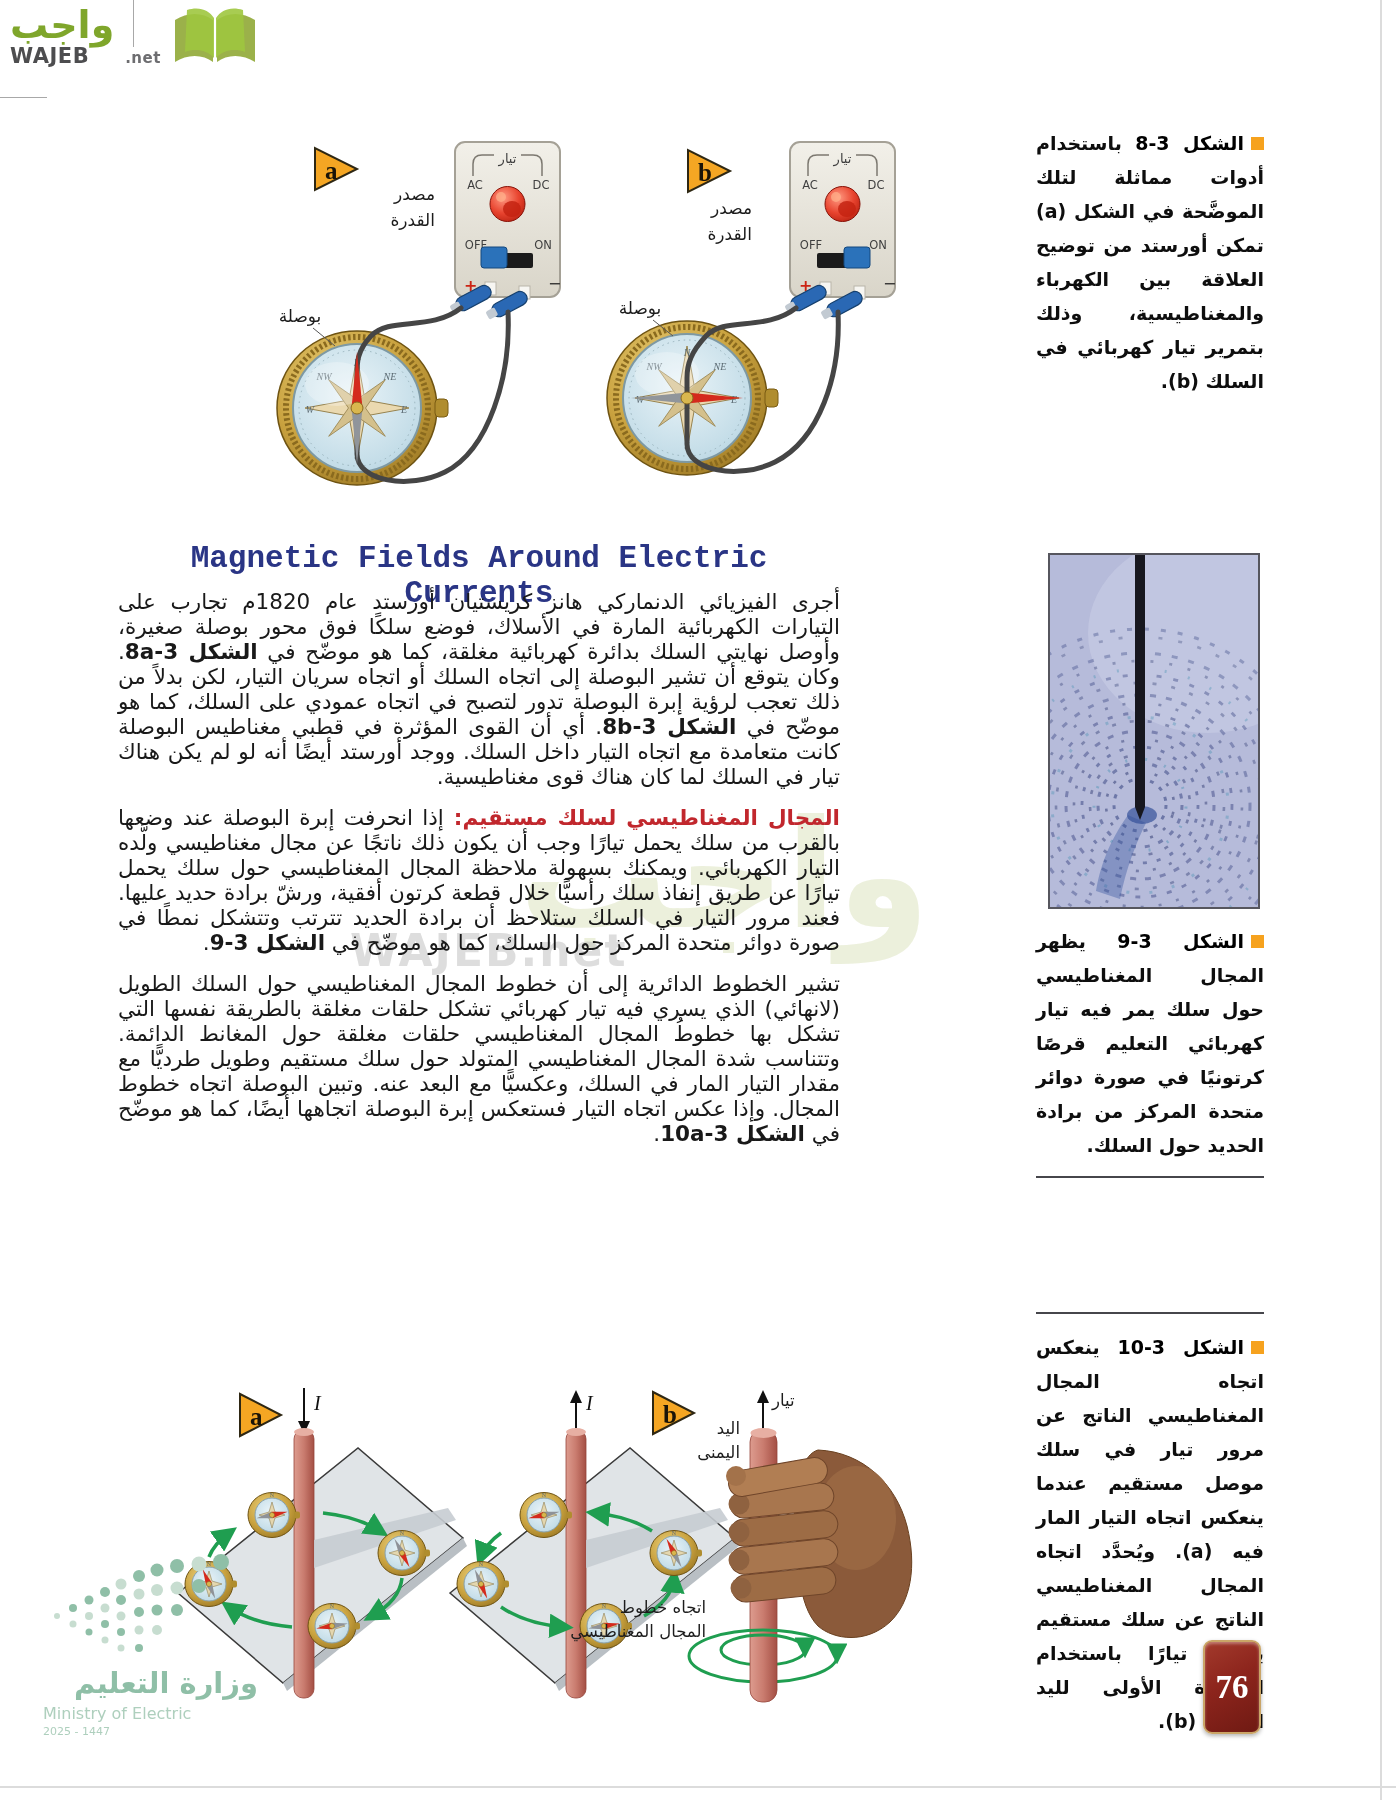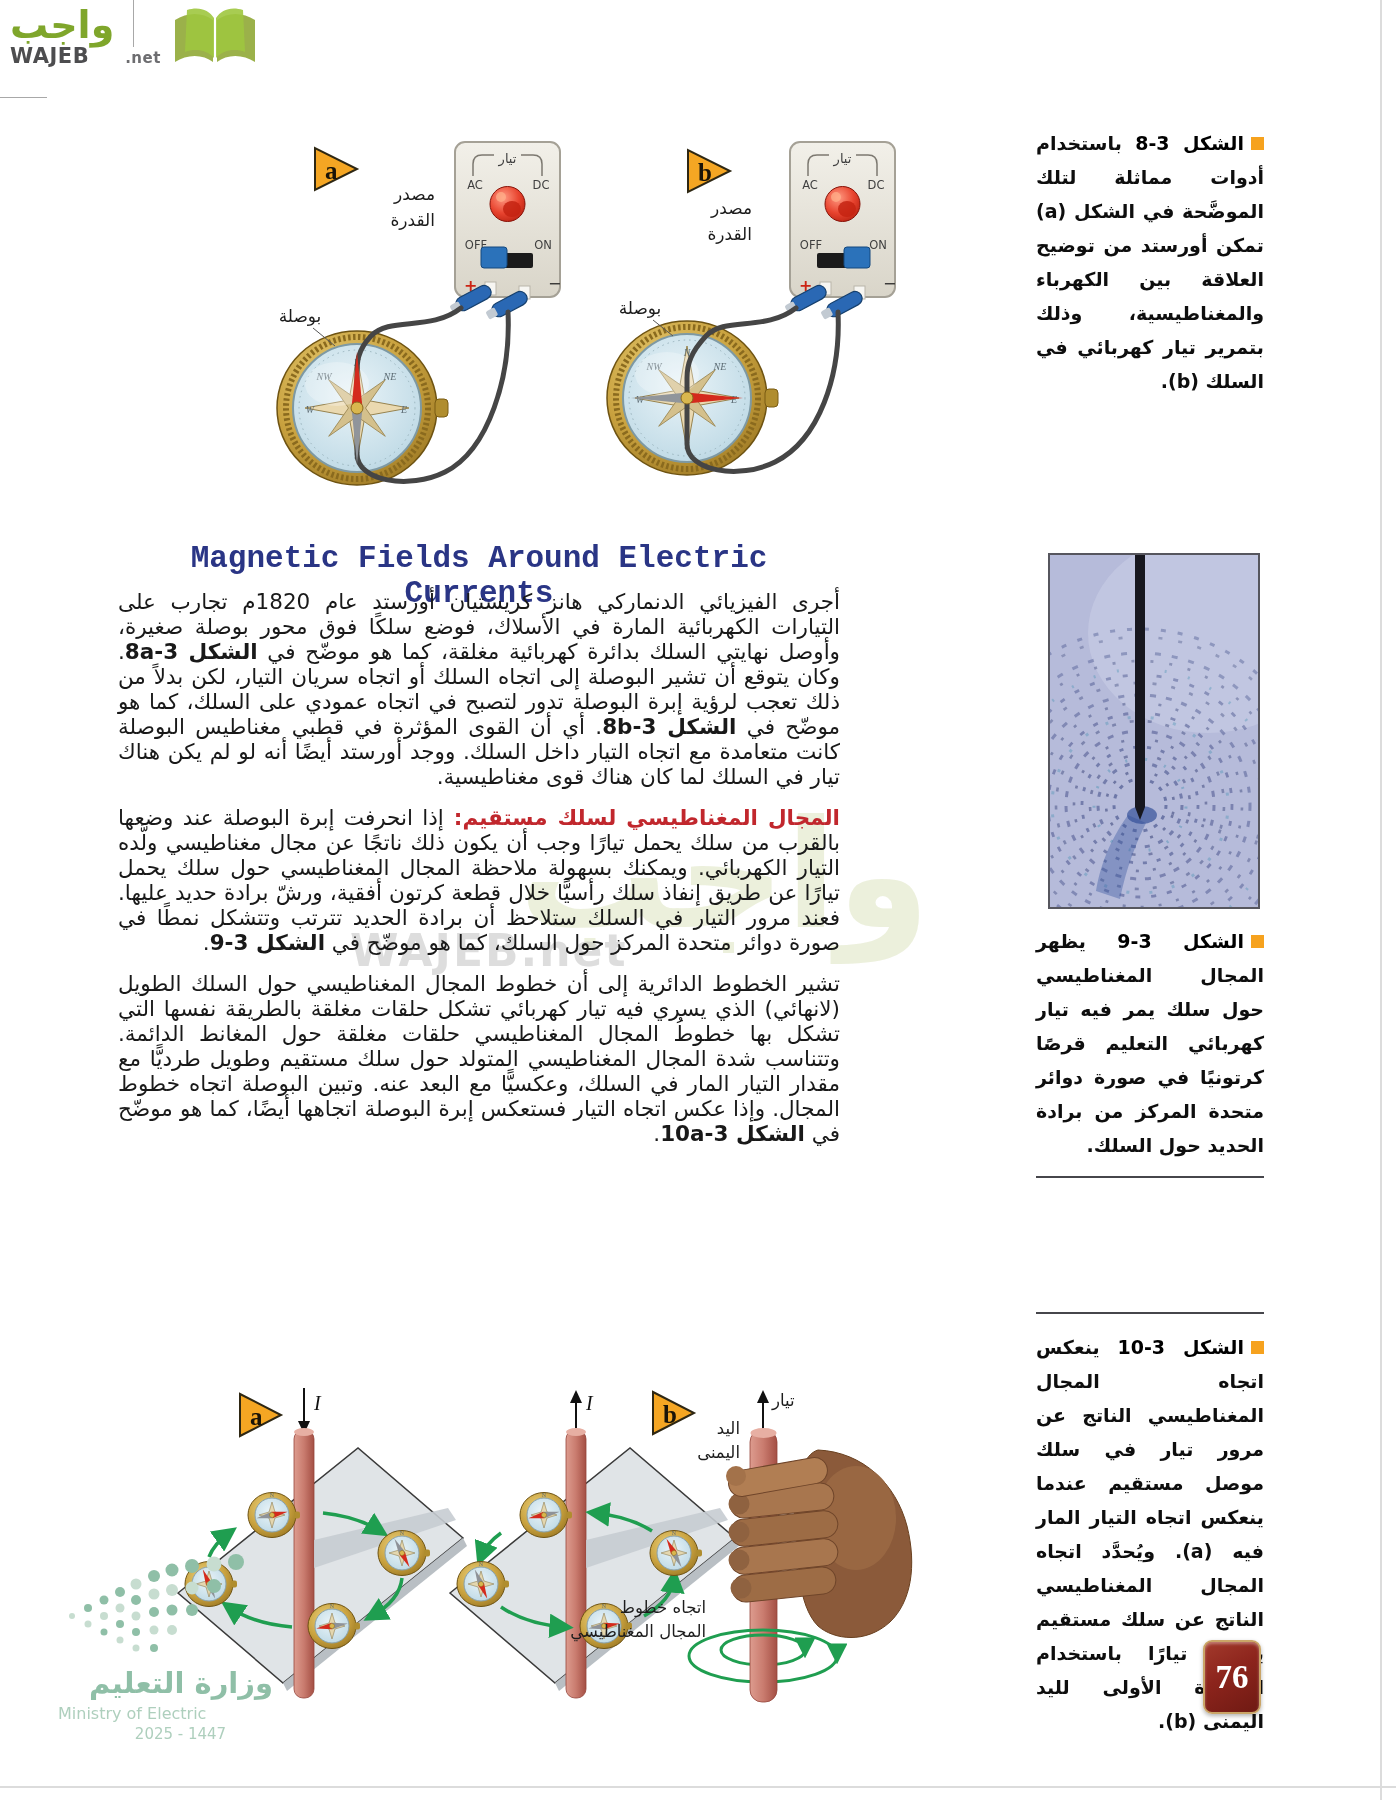--- a/index.html
+++ b/index.html
@@ -39,27 +39,27 @@
   
   svg text{font-family:"DejaVu Sans",sans-serif;}
   .cpt{font-size:10px;fill:#5c6b73;text-anchor:middle;font-style:italic;font-family:"Liberation Serif",serif;}
   .mcpt{font-size:6px;fill:#5c6b73;text-anchor:middle;font-family:"Liberation Serif",serif;}
   .panlbl{font-size:11.5px;fill:#3f3f3f;text-anchor:middle;}
   .arlbl{font-size:17px;fill:#1c1c1c;}
   .isym{font-family:"Liberation Serif",serif;font-style:italic;font-size:20px;fill:#111;}
   .tri{fill:#f5a623;stroke:#2e2713;stroke-width:2;}
   .trilet{font-family:"Liberation Serif",serif;font-weight:bold;font-size:25px;fill:#1a1408;}
   
-  .moe{left:58px;top:1550px;width:245px;z-index:2;}
+  .moe{left:43px;top:1550px;width:245px;z-index:2;}
   .moe-ar{font-size:29px;font-weight:bold;color:#8fbfa7;text-align:right;direction:rtl;width:215px;margin-top:2px;}
   .moe-en{font-size:16px;color:#aecfbd;margin-top:4px;}
-  .moe-yr{font-size:15px;color:#aecfbd;margin-top:2px;text-align:center;}
+  .moe-yr{font-size:11px;color:#aecfbd;margin-top:2px;}
   .d1{fill:#8fbfa7;} .d2{fill:#c7ddd0;}
   
-  .badge{left:1203px;top:1640px;width:58px;height:74px;border-radius:9px;
+  .badge{left:1203px;top:1640px;width:58px;height:94px;border-radius:9px;
          background:linear-gradient(150deg,#a33a2c 0%,#8c241c 45%,#6f1a13 100%);
          border:2px solid #caa567;box-sizing:border-box;
          box-shadow:inset 0 2px 3px rgba(255,255,255,.35),0 2px 4px rgba(0,0,0,.3);
          display:flex;align-items:center;justify-content:center;
          font-family:"Liberation Serif",serif;font-weight:bold;font-size:33px;color:#ffffff;z-index:2;}
 </style>
 </head>
 <body>
 
 <div class="page">

